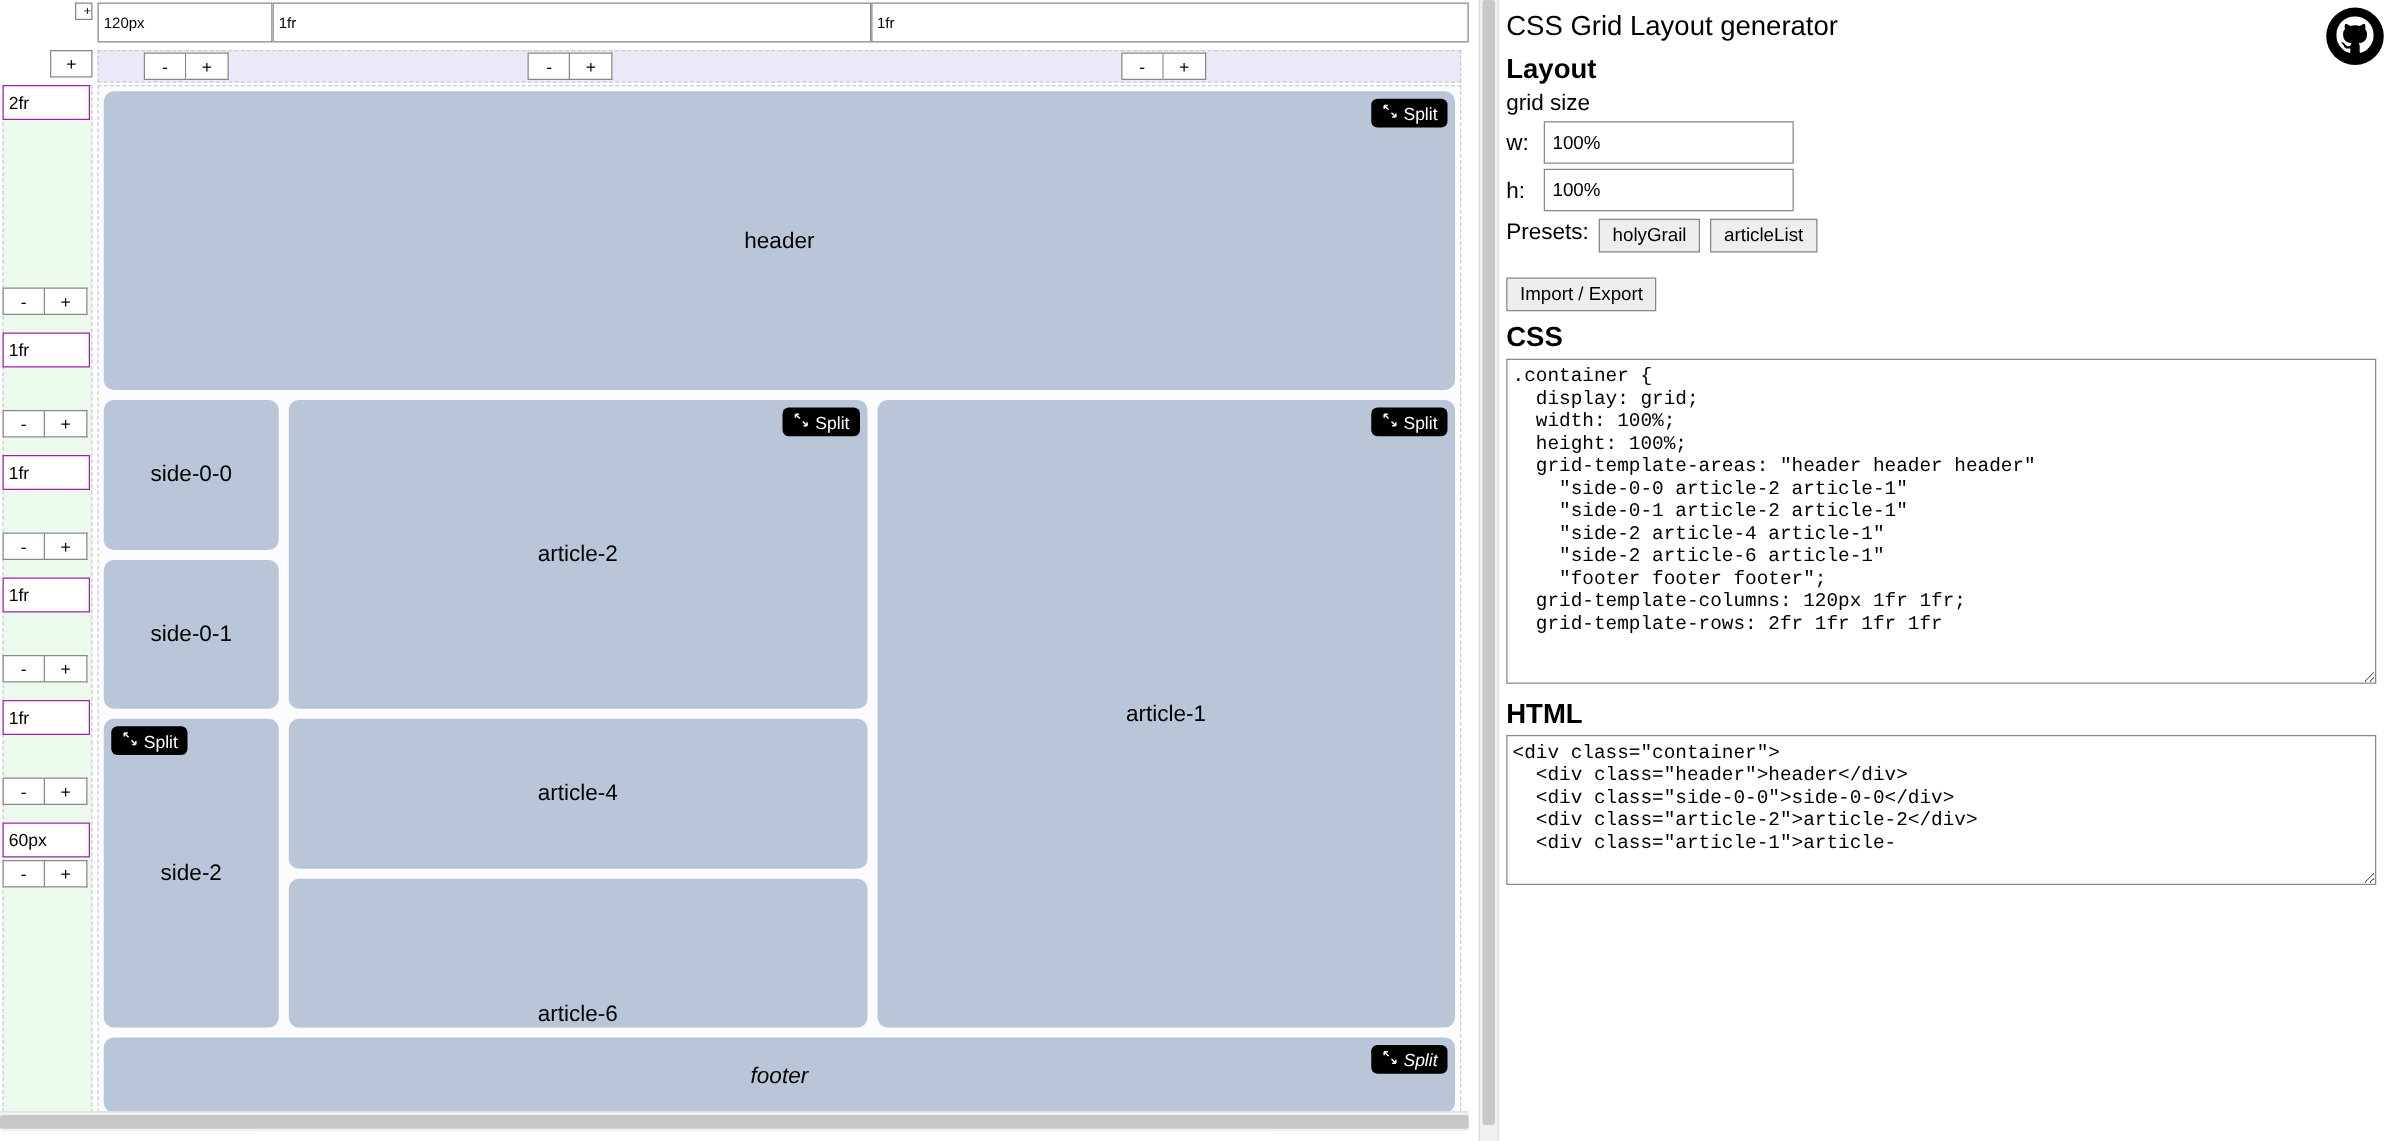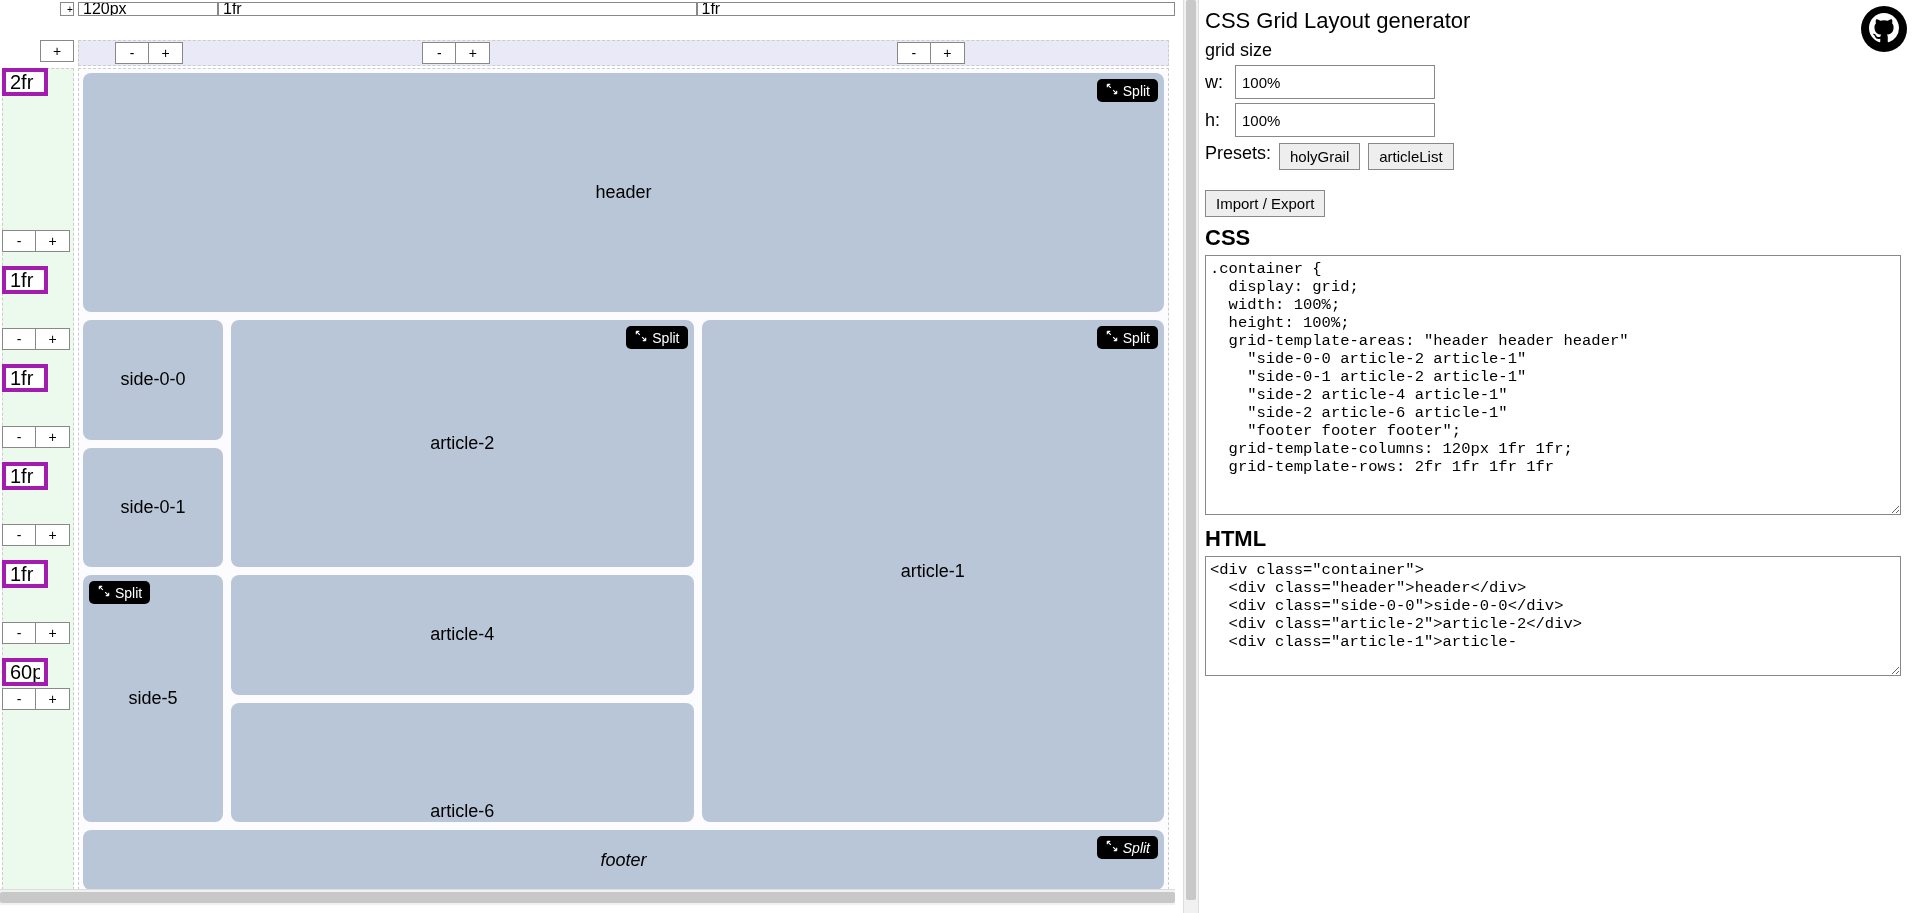--- a/index.html
+++ b/index.html
@@ -6,31 +6,31 @@
   html, body { margin:0; padding:0; height:100%; font-family: Arial, sans-serif; font-size:13px; color:#000; background:#fff; }
   body { overflow:hidden; }
   .app { display:flex; width:1913px; height:913px; position:relative; }
 
   
   .editor-wrap { flex:0 0 1183px; height:100%; position:relative; overflow:auto; border-right:0; }
   .editor-inner { width:1175px; height:905px; position:relative; }
 
   
   .rowcol { position:absolute; left:2px; top:0; width:72px; }
-  .rowcol input { width:46px; height:28px; font-size:20px; padding:2px 4px; border:4px solid #a21caf; }
+  .rowcol input { width:70px; height:28px; font-size:14px; padding:2px 4px; border:1px solid #a21caf; }
   .addcorner { position:absolute; left:60px; top:2px; font-size:10px; border:1px solid #888; background:#fff; width:14px; height:14px; line-height:12px; text-align:center; cursor:pointer; }
 
   .pmrow { display:flex; gap:0; margin-top:4px; }
   .pmrow button, .pmcol button { width:34px; height:22px; border:1px solid #888; background:#fff; cursor:pointer; font-size:14px; }
   .pmrow button + button, .pmcol button + button { border-left:none; }
   .pmcol { display:flex; justify-content:center; }
 
   
   .colrow { position:absolute; left:78px; top:2px; right:0; height:30px; display:grid; grid-template-columns:140px 1fr 1fr; }
-  .colrow input { width:100%; height:14px; font-size:16px; padding:2px 4px; border:1px solid #888; }
+  .colrow input { width:100%; height:32px; font-size:12px; padding:2px 4px; border:1px solid #888; }
 
   
   .colpm { position:absolute; left:78px; top:40px; right:6px; height:26px; background:#e9e9f7; display:grid; grid-template-columns:140px 1fr 1fr; align-items:center; border:1px dashed #ccc; }
 
   
   .rowstrip { position:absolute; left:2px; top:68px; width:72px; bottom:10px; background:#ecfaee; border:1px dashed #ccc; }
 
   
   .canvas { position:absolute; left:78px; top:68px; right:6px; bottom:10px; border:1px dashed #ccc; background:#fcfcff;
     display:grid; gap:8px; padding:4px;
@@ -174,21 +174,21 @@
             <span>Split</span>
           </div>
         </div>
         <div class="area a-s00">
           <span>side-0-0</span>
         </div>
         <div class="area a-s01">
           <span>side-0-1</span>
         </div>
         <div class="area a-s2">
-          <span>side-5</span>
+          <span>side-2</span>
           <div class="split" style="right:auto; left:6px;">
             <span><svg viewBox="0 0 24 24">
                   <path d="M4 4l6 6M4 4v5M4 4h5M20 20l-6-6M20 20v-5M20 20h-5" stroke="#fff" stroke-width="2" fill="none"></path>
                 </svg></span>
             <span>Split</span>
           </div>
         </div>
         <div class="area a-a2">
           <span>article-2</span>
           <div class="split">
@@ -236,20 +236,21 @@
 
   <div class="panel">
     <a class="gh">
       <span>
         <svg viewBox="0 0 16 16">
             <path d="M8 0C3.58 0 0 3.58 0 8c0 3.54 2.29 6.53 5.47 7.59.4.07.55-.17.55-.38 0-.19-.01-.82-.01-1.49-2.01.37-2.53-.49-2.69-.94-.09-.23-.48-.94-.82-1.13-.28-.15-.68-.52-.01-.53.63-.01 1.08.58 1.23.82.72 1.21 1.87.87 2.33.66.07-.52.28-.87.51-1.07-1.78-.2-3.64-.89-3.64-3.95 0-.87.31-1.59.82-2.15-.08-.2-.36-1.02.08-2.12 0 0 .67-.21 2.2.82.64-.18 1.32-.27 2-.27.68 0 1.36.09 2 .27 1.53-1.04 2.2-.82 2.2-.82.44 1.1.16 1.92.08 2.12.51.56.82 1.27.82 2.15 0 3.07-1.87 3.75-3.65 3.95.29.25.54.73.54 1.48 0 1.07-.01 1.93-.01 2.2 0 .21.15.46.55.38A8.013 8.013 0 0016 8c0-4.42-3.58-8-8-8z"></path>
           </svg>
       </span>
     </a>
     <h1>CSS Grid Layout generator</h1>
+    <h2>Layout</h2>
     <div class="sub">grid size</div>
     <div class="fld">
       <label>w:</label>
       <input value="100%" style="">
     </div>
     <div class="fld">
       <label>h:</label>
       <input value="100%" style="">
     </div>
     <div class="presets">

